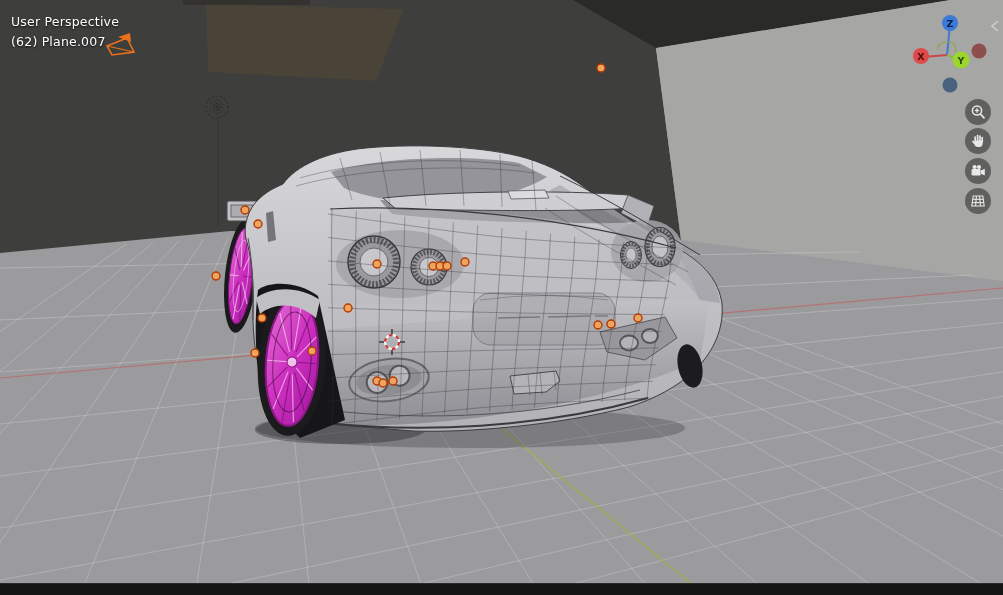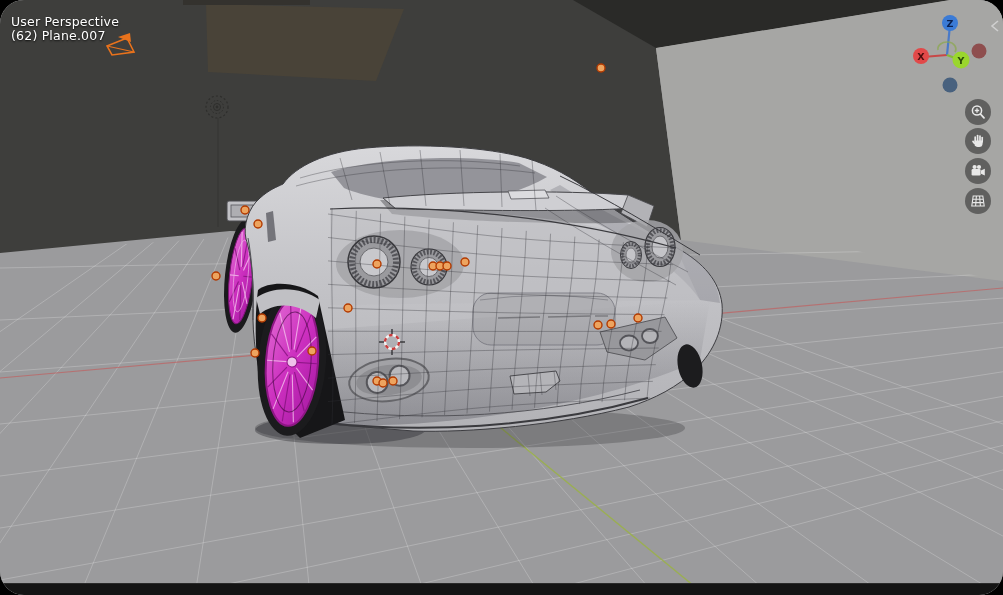--- a/index.html
+++ b/index.html
@@ -1,25 +1,25 @@
 <!DOCTYPE html>
 <html><head>
 <meta charset="utf-8">
 <style>
   html,body{margin:0;padding:0;background:#000;}
   #app{position:relative;width:1003px;height:595px;overflow:hidden;
        font-family:"DejaVu Sans","Liberation Sans",sans-serif;
-       background:var(--floor,#9b9b9d);border-radius:24px;}
+       background:var(--floor,#9b9b9d);}
   #scene{position:absolute;left:0;top:0;}
   
   .hud-text{position:absolute;left:11px;color:var(--header-text,#fff);
     font-size:12.5px;letter-spacing:.2px;text-shadow:0 1px 2px rgba(0,0,0,.85);
     white-space:nowrap;user-select:none;}
   #view-mode{top:14px;}
-  #active-object{top:28px;}
+  #active-object{top:34px;}
   #plane-icon{position:absolute;left:103px;top:30px;}
   
   #axis-gizmo{position:absolute;left:905px;top:10px;width:92px;height:92px;}
   #axis-gizmo text{font-size:9.5px;font-weight:bold;text-anchor:middle;
     font-family:"DejaVu Sans",sans-serif;pointer-events:none;}
   
   .vtool{position:absolute;left:965px;width:26px;height:26px;border-radius:50%;
     background:rgba(38,38,38,.55);display:flex;align-items:center;justify-content:center;}
   .vtool svg{display:block;}
   #tool-zoom{top:99px;} #tool-pan{top:128px;} #tool-camera{top:158px;} #tool-grid{top:188px;}

